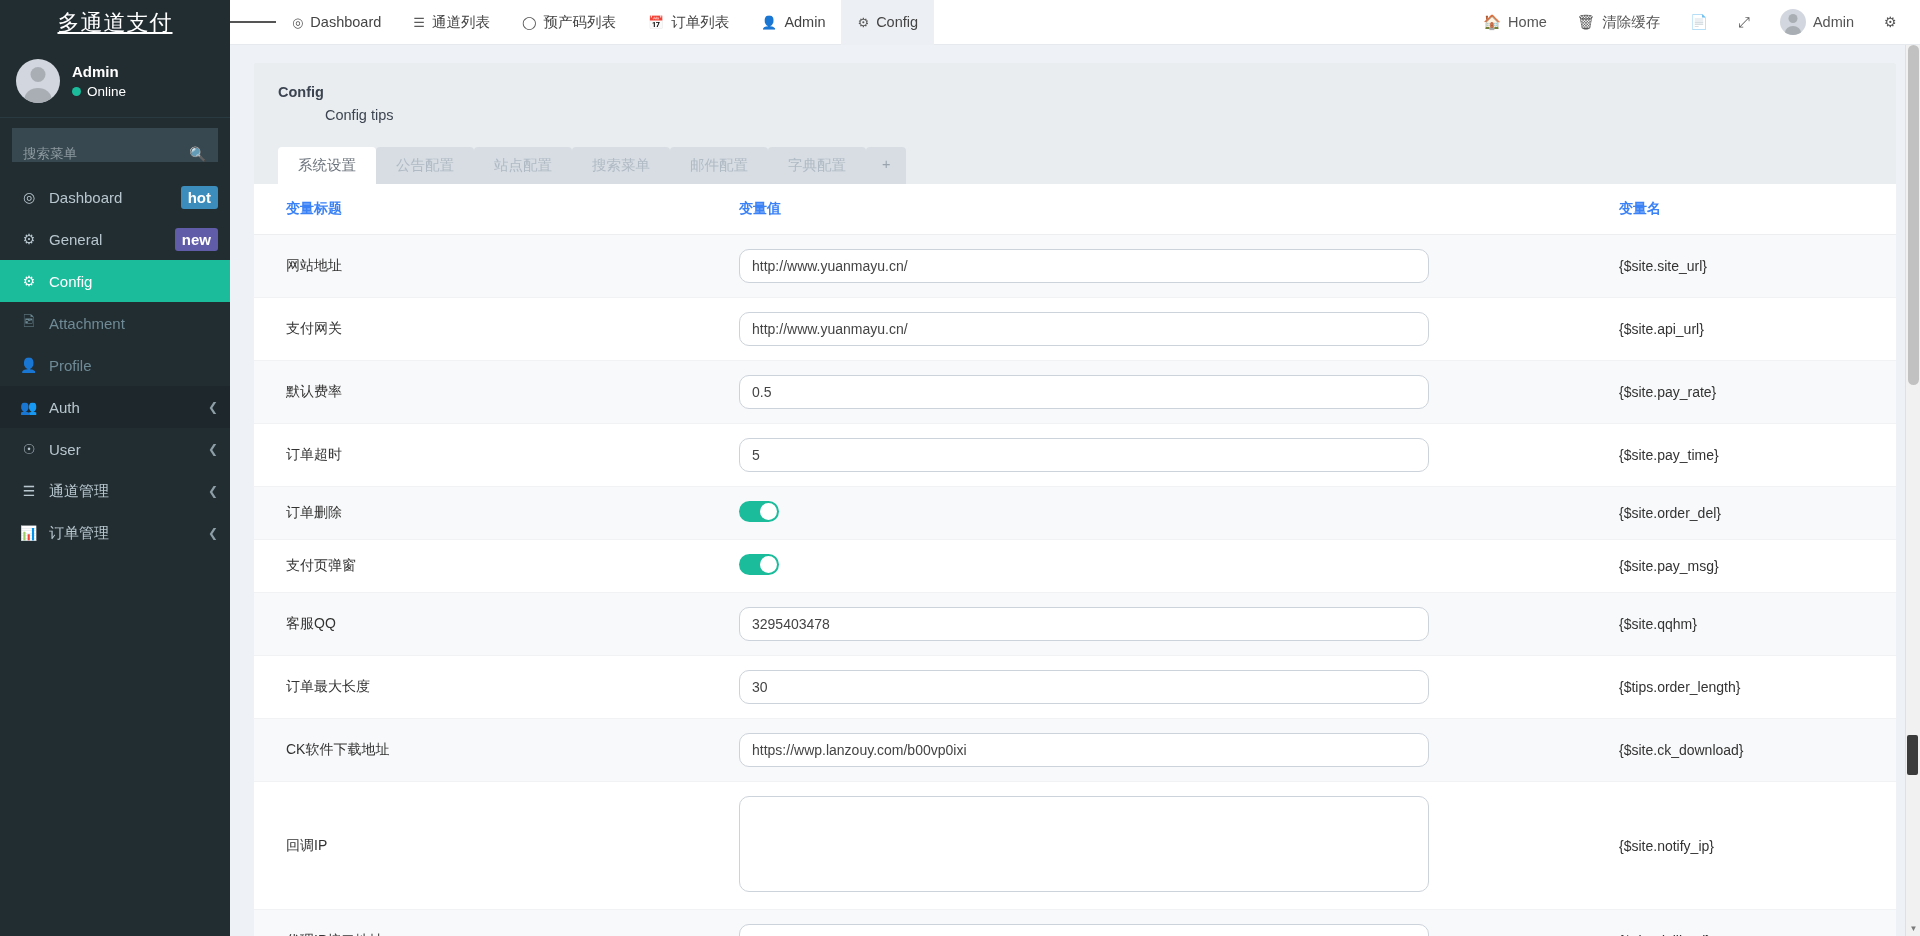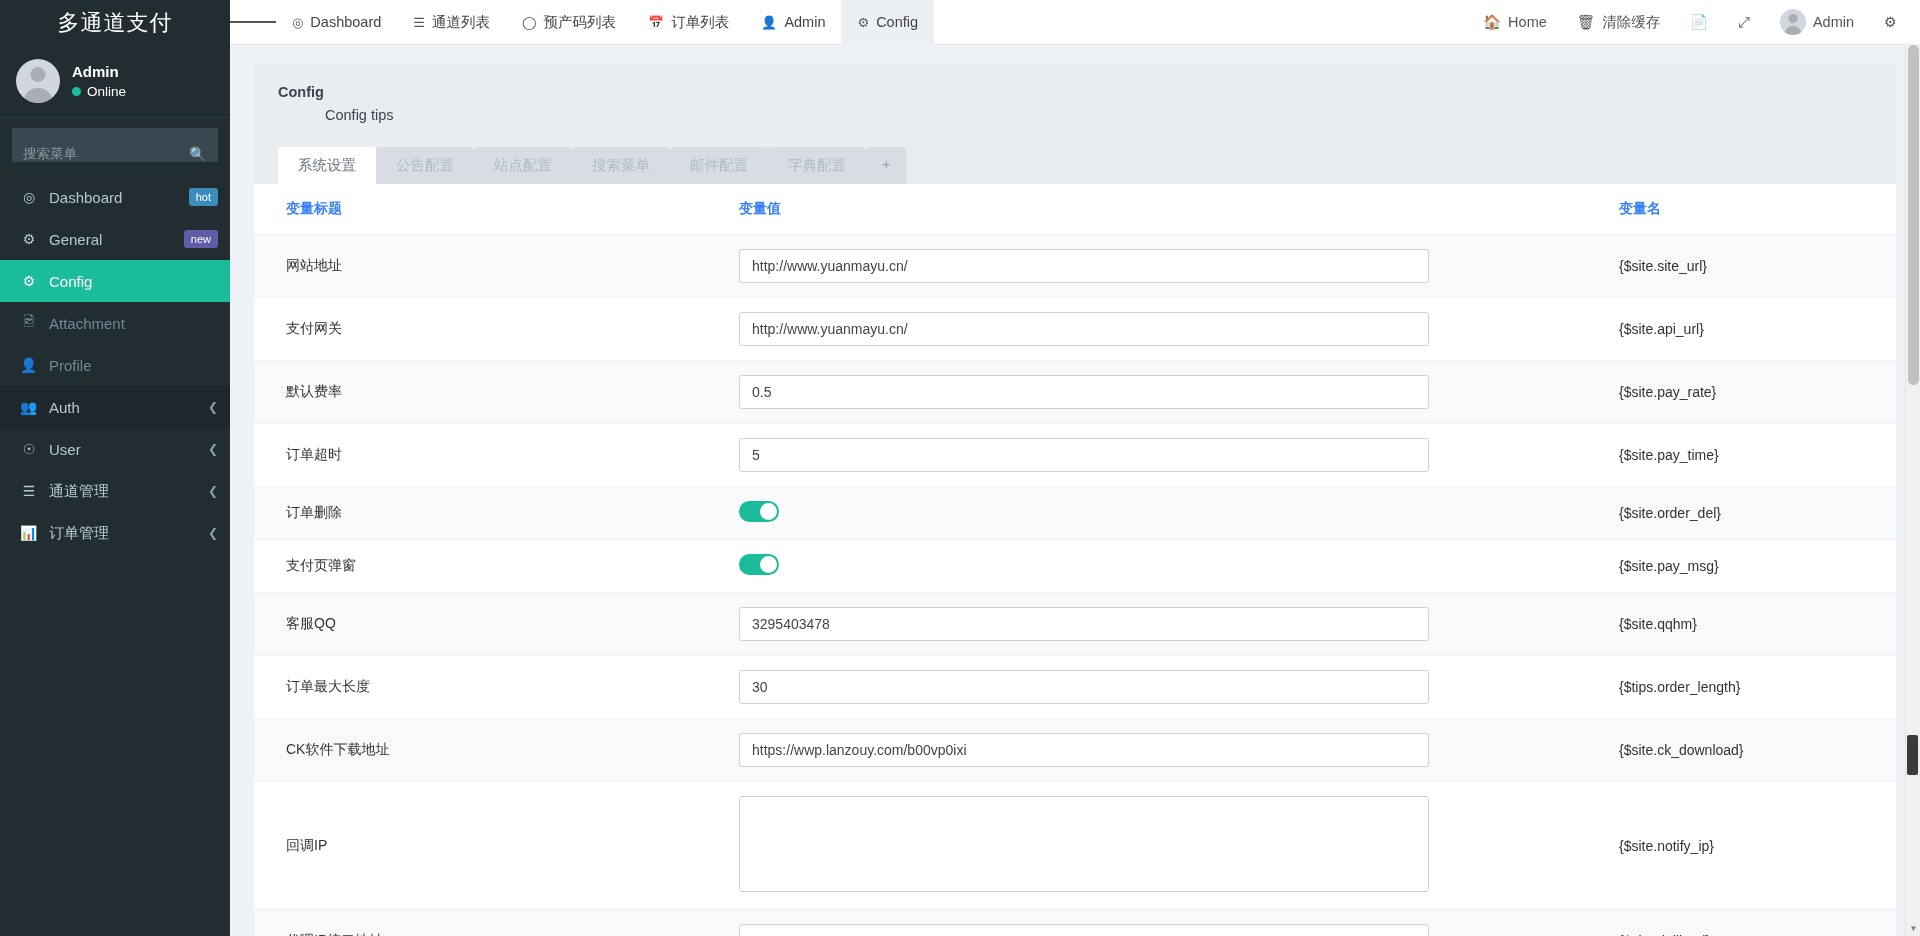--- a/index.html
+++ b/index.html
@@ -14,20 +14,21 @@
   
   .sidebar {
     width: 230px; min-width: 230px; height: 936px;
     background: #222d32; color: #b8c7ce;
     display: flex; flex-direction: column;
   }
   .brand {
     height: 45px; display: flex; align-items: center; justify-content: center;
     color: #fff; font-size: 22px; letter-spacing: 1px; font-weight: 400;
     background: #222d32;
+    text-decoration: underline;
   }
   .user-panel {
     display: flex; align-items: center; padding: 14px 12px 14px 16px; gap: 12px;
     border-bottom: 1px solid #2a3a41;
   }
   .avatar {
     width: 44px; height: 44px; border-radius: 50%; background: #d2d6de;
     position: relative; overflow: hidden; flex: none;
   }
   .avatar::before {
@@ -63,21 +64,21 @@
     border-left: 3px solid transparent;
   }
   .menu-item .mi-ico { width: 20px; text-align: center; font-size: 14px; flex: none; color: #b8c7ce; }
   .menu-item .mi-label { flex: 1; }
   .menu-item.dim { color: #6f8b96; }
   .menu-item.dim .mi-ico { color: #6f8b96; }
   .menu-item.active { background: #1abc9c; color: #fff; }
   .menu-item.active .mi-ico { color: #fff; }
   .menu-item.hl { background: #1e282c; }
   .badge {
-    font-size: 11px; color: #fff; border-radius: 3px; padding: 3px 7px; font-weight: normal;
+    font-size: 15px; color: #fff; border-radius: 3px; padding: 3px 7px; font-weight: bold;
   }
   .badge.hot { background: #3c8dbc; }
   .badge.new { background: #605ca8; }
   .chev { color: #8d9ea6; font-size: 12px; }
 
   
   .main { flex: 1; height: 936px; display: flex; flex-direction: column; overflow: hidden; position: relative; }
 
   .topbar {
     height: 45px; background: #fff; display: flex; align-items: center;
@@ -137,21 +138,21 @@
   table.cfg th.c3, table.cfg td.c3 { padding-left: 10px; }
   table.cfg td {
     font-size: 14px; color: #333; padding: 14px 0; vertical-align: middle;
     border-bottom: 1px solid #f0f2f4;
   }
   table.cfg tbody tr:nth-child(odd) { background: #f8f9fa; }
   table.cfg tbody tr:nth-child(even) { background: #fff; }
   .varname { font-size: 14px; color: #333; }
 
   .inp {
-    width: 690px; height: 34px; border: 1px solid #ccd3da; border-radius: 3px;
+    width: 690px; height: 34px; border: 1px solid #ccd3da; border-radius: 10px;
     padding: 0 12px; font-size: 14px; color: #444; outline: none; background: #fff;
     font-family: "Liberation Sans", sans-serif;
   }
   .inp::placeholder { color: #b6bdc4; }
   textarea.inp { height: 96px; padding: 8px 12px; resize: none; line-height: 1.4; }
 
   .switch {
     width: 40px; height: 21px; background: #1abc9c; border-radius: 11px;
     position: relative; cursor: pointer; display: inline-block;
   }

